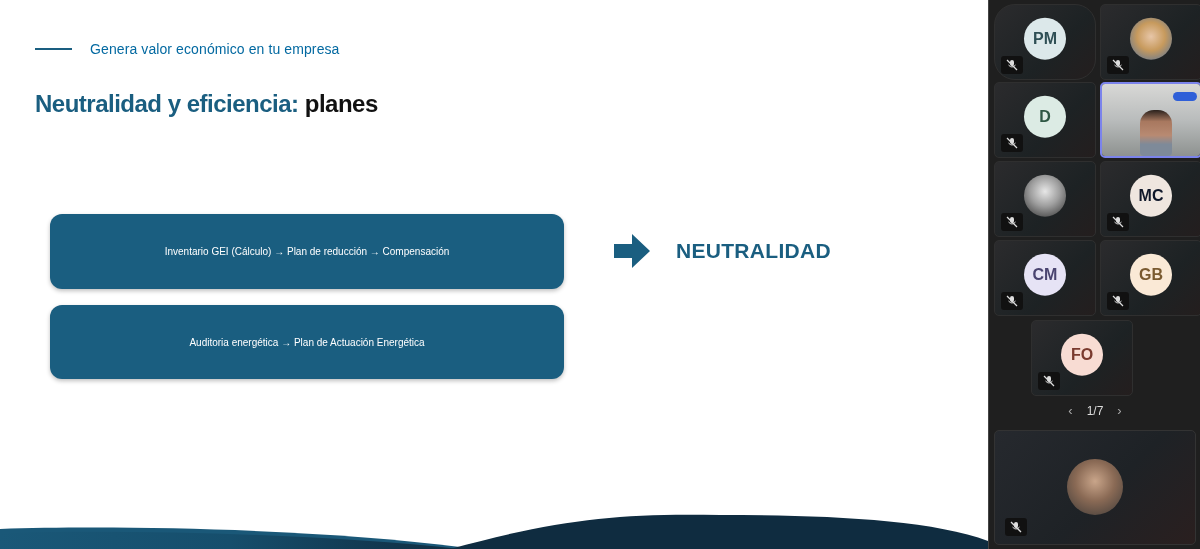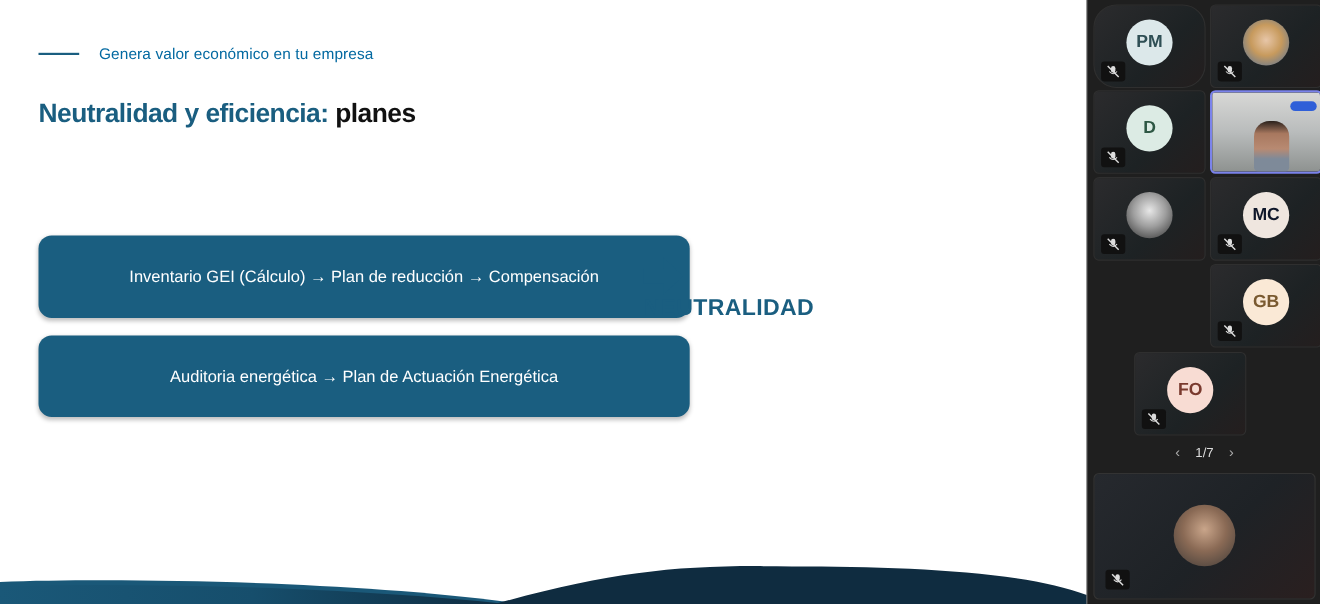--- a/index.html
+++ b/index.html
@@ -9,27 +9,27 @@
   
   .slide { position: absolute; left: 0; top: 0; width: 988px; height: 549px; background: #ffffff; overflow: hidden; }
   .kicker { position: absolute; left: 35px; top: 41px; display: flex; align-items: center; }
   .kicker-line { width: 37px; height: 2px; background: #1a5e80; margin-right: 18px; }
   .kicker-text { font-size: 14px; color: #0369a1; letter-spacing: 0.1px; }
 
   .title { position: absolute; left: 35px; top: 90px; font-size: 24px; font-weight: 700; letter-spacing: -0.5px; white-space: nowrap; }
   .title-accent { color: #1a5e80; }
   .title-dark { color: #111; }
 
-  .plan-box { position: absolute; left: 35px; width: 592px; background: #1a5e80; border-radius: 12px;
+  .plan-box { position: absolute; left: 50px; width: 514px; background: #1a5e80; border-radius: 12px;
               box-shadow: 0 2px 4px rgba(0,0,0,0.25); display: flex; align-items: center; justify-content: center;
-              color: #fff; font-size: 15px; }
+              color: #fff; font-size: 10px; }
   .plan-box.p1 { top: 214px; height: 75px; }
   .plan-box.p2 { top: 305px; height: 74px; }
 
-  .result { position: absolute; left: 585px; display: flex; align-items: flex-start; flex-direction: column; }
+  .result { position: absolute; left: 614px; display: flex; align-items: center; }
   .result.r1 { top: 234px; }
   .result.r2 { top: 328px; }
   .arrow-shape { width: 36px; height: 34px; position: relative; margin-right: 26px; }
   .arrow-shape svg { display: block; }
   .result-label { font-size: 21px; font-weight: 700; color: #1a5e80; letter-spacing: 0.3px; }
 
   .wave { position: absolute; left: 0; bottom: 0; width: 988px; height: 60px; }
 
   .speaker-tag { position: absolute; left: 2px; top: 523px; height: 22px; padding: 0 5px; background: rgba(10,30,45,0.9);
                  border-radius: 3px; color: #fff; font-size: 11px; line-height: 22px; white-space: nowrap; }
@@ -160,20 +160,30 @@
     <div class="avatar" style="background:#efe6df;color:#0f172a;">MC</div>
     <div class="mute">
       <svg width="12" height="12" viewBox="0 0 12 12">
           <rect x="4" y="1" width="4" height="6" rx="2" fill="#ddd"></rect>
           <path d="M2.5 6 Q6 10 9.5 6" stroke="#ddd" fill="none"></path>
           <line x1="1" y1="1" x2="11" y2="11" stroke="#ddd" stroke-width="1.3"></line>
         </svg>
     </div>
   </div>
 
+  <div class="tile" style="left:5px;top:240px;">
+    <div class="avatar" style="background:#e6e3f5;color:#4a4470;">CM</div>
+    <div class="mute">
+      <svg width="12" height="12" viewBox="0 0 12 12">
+          <rect x="4" y="1" width="4" height="6" rx="2" fill="#ddd"></rect>
+          <path d="M2.5 6 Q6 10 9.5 6" stroke="#ddd" fill="none"></path>
+          <line x1="1" y1="1" x2="11" y2="11" stroke="#ddd" stroke-width="1.3"></line>
+        </svg>
+    </div>
+  </div>
 
   <div class="tile" style="left:111px;top:240px;">
     <div class="avatar" style="background:#fae9d6;color:#7a5a30;">GB</div>
     <div class="mute">
       <svg width="12" height="12" viewBox="0 0 12 12">
           <rect x="4" y="1" width="4" height="6" rx="2" fill="#ddd"></rect>
           <path d="M2.5 6 Q6 10 9.5 6" stroke="#ddd" fill="none"></path>
           <line x1="1" y1="1" x2="11" y2="11" stroke="#ddd" stroke-width="1.3"></line>
         </svg>
     </div>

